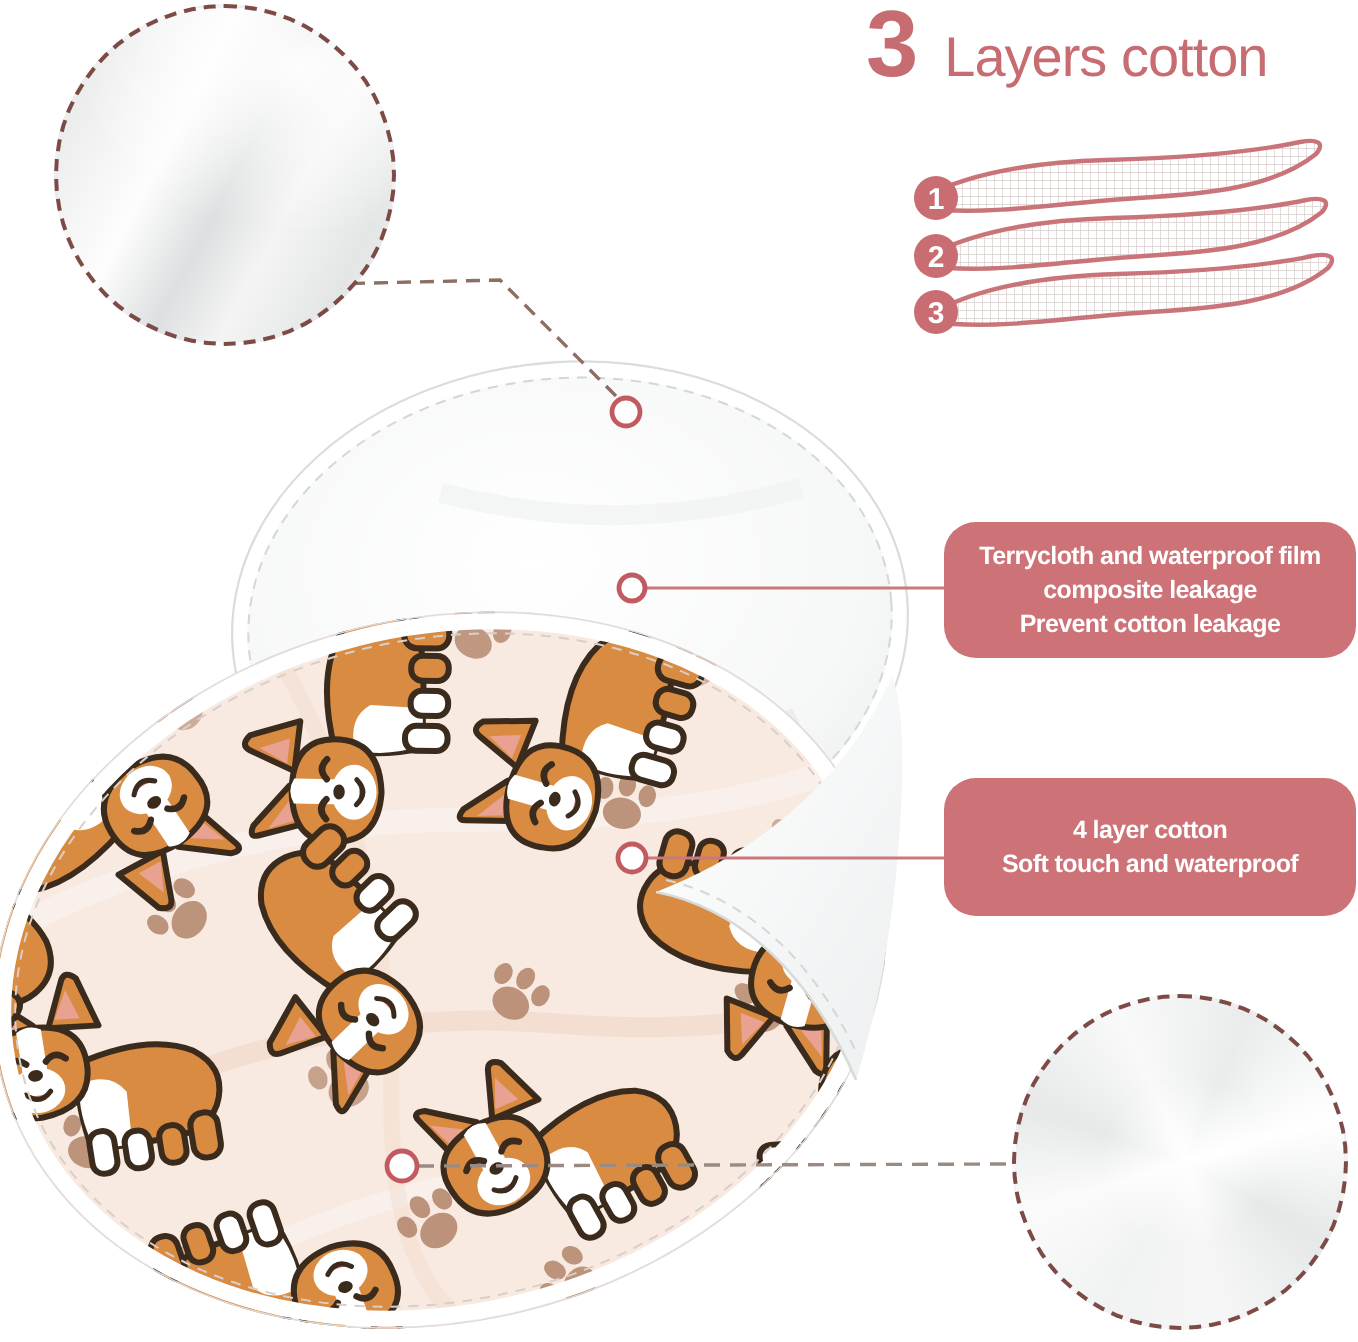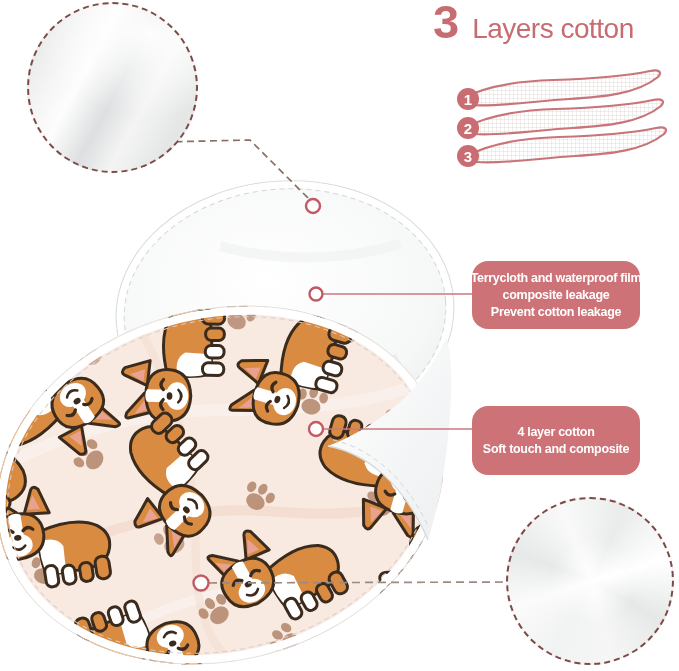--- a/index.html
+++ b/index.html
@@ -24,28 +24,28 @@
   
   .title{position:absolute;left:433px;top:-4px;display:flex;align-items:baseline;gap:13px;color:#c76c70;}
   .title .num{font-size:47px;font-weight:800;line-height:1.1;}
   .title .txt{font-size:28px;font-weight:400;letter-spacing:-0.5px;}
   
   .layers-svg{position:absolute;left:445px;top:66px;}
   
   .scene{position:absolute;left:0;top:0;}
   
   .callout{
-    position:absolute;left:472px;width:168px;box-sizing:border-box;background:#cd7377;
+    position:absolute;left:472px;width:206px;box-sizing:border-box;background:#cd7377;
     border-radius:16px;color:#fff;font-weight:700;font-size:12.5px;letter-spacing:-0.3px;
     line-height:17px;display:flex;flex-direction:column;justify-content:center;align-items:center;
     text-align:center;padding:2px;
   }
   .callout span{white-space:nowrap;}
   .callout.waterproof{top:261px;height:68px;}
-  .callout.cotton{top:406px;height:69px;}
+  .callout.cotton{top:389px;height:69px;}
 </style>
 </head>
 <body>
 
 <div class="canvas">
 
   <svg class="scene" width="679" height="671" viewBox="0 0 679 671">
     <defs>
       <radialGradient id="whiteGrad" cx="45%" cy="38%" r="75%">
         <stop offset="0%" stop-color="#ffffff"></stop>
@@ -196,16 +196,16 @@
     </g>
   </svg>
 
   <div class="callout waterproof">
     <span>Terrycloth and waterproof film</span>
     <span>composite leakage</span>
     <span>Prevent cotton leakage</span>
   </div>
   <div class="callout cotton">
     <span>4 layer cotton</span>
-    <span>Soft touch and composite</span>
+    <span>Soft touch and waterproof</span>
   </div>
 
 </div>
 
 </body></html>

